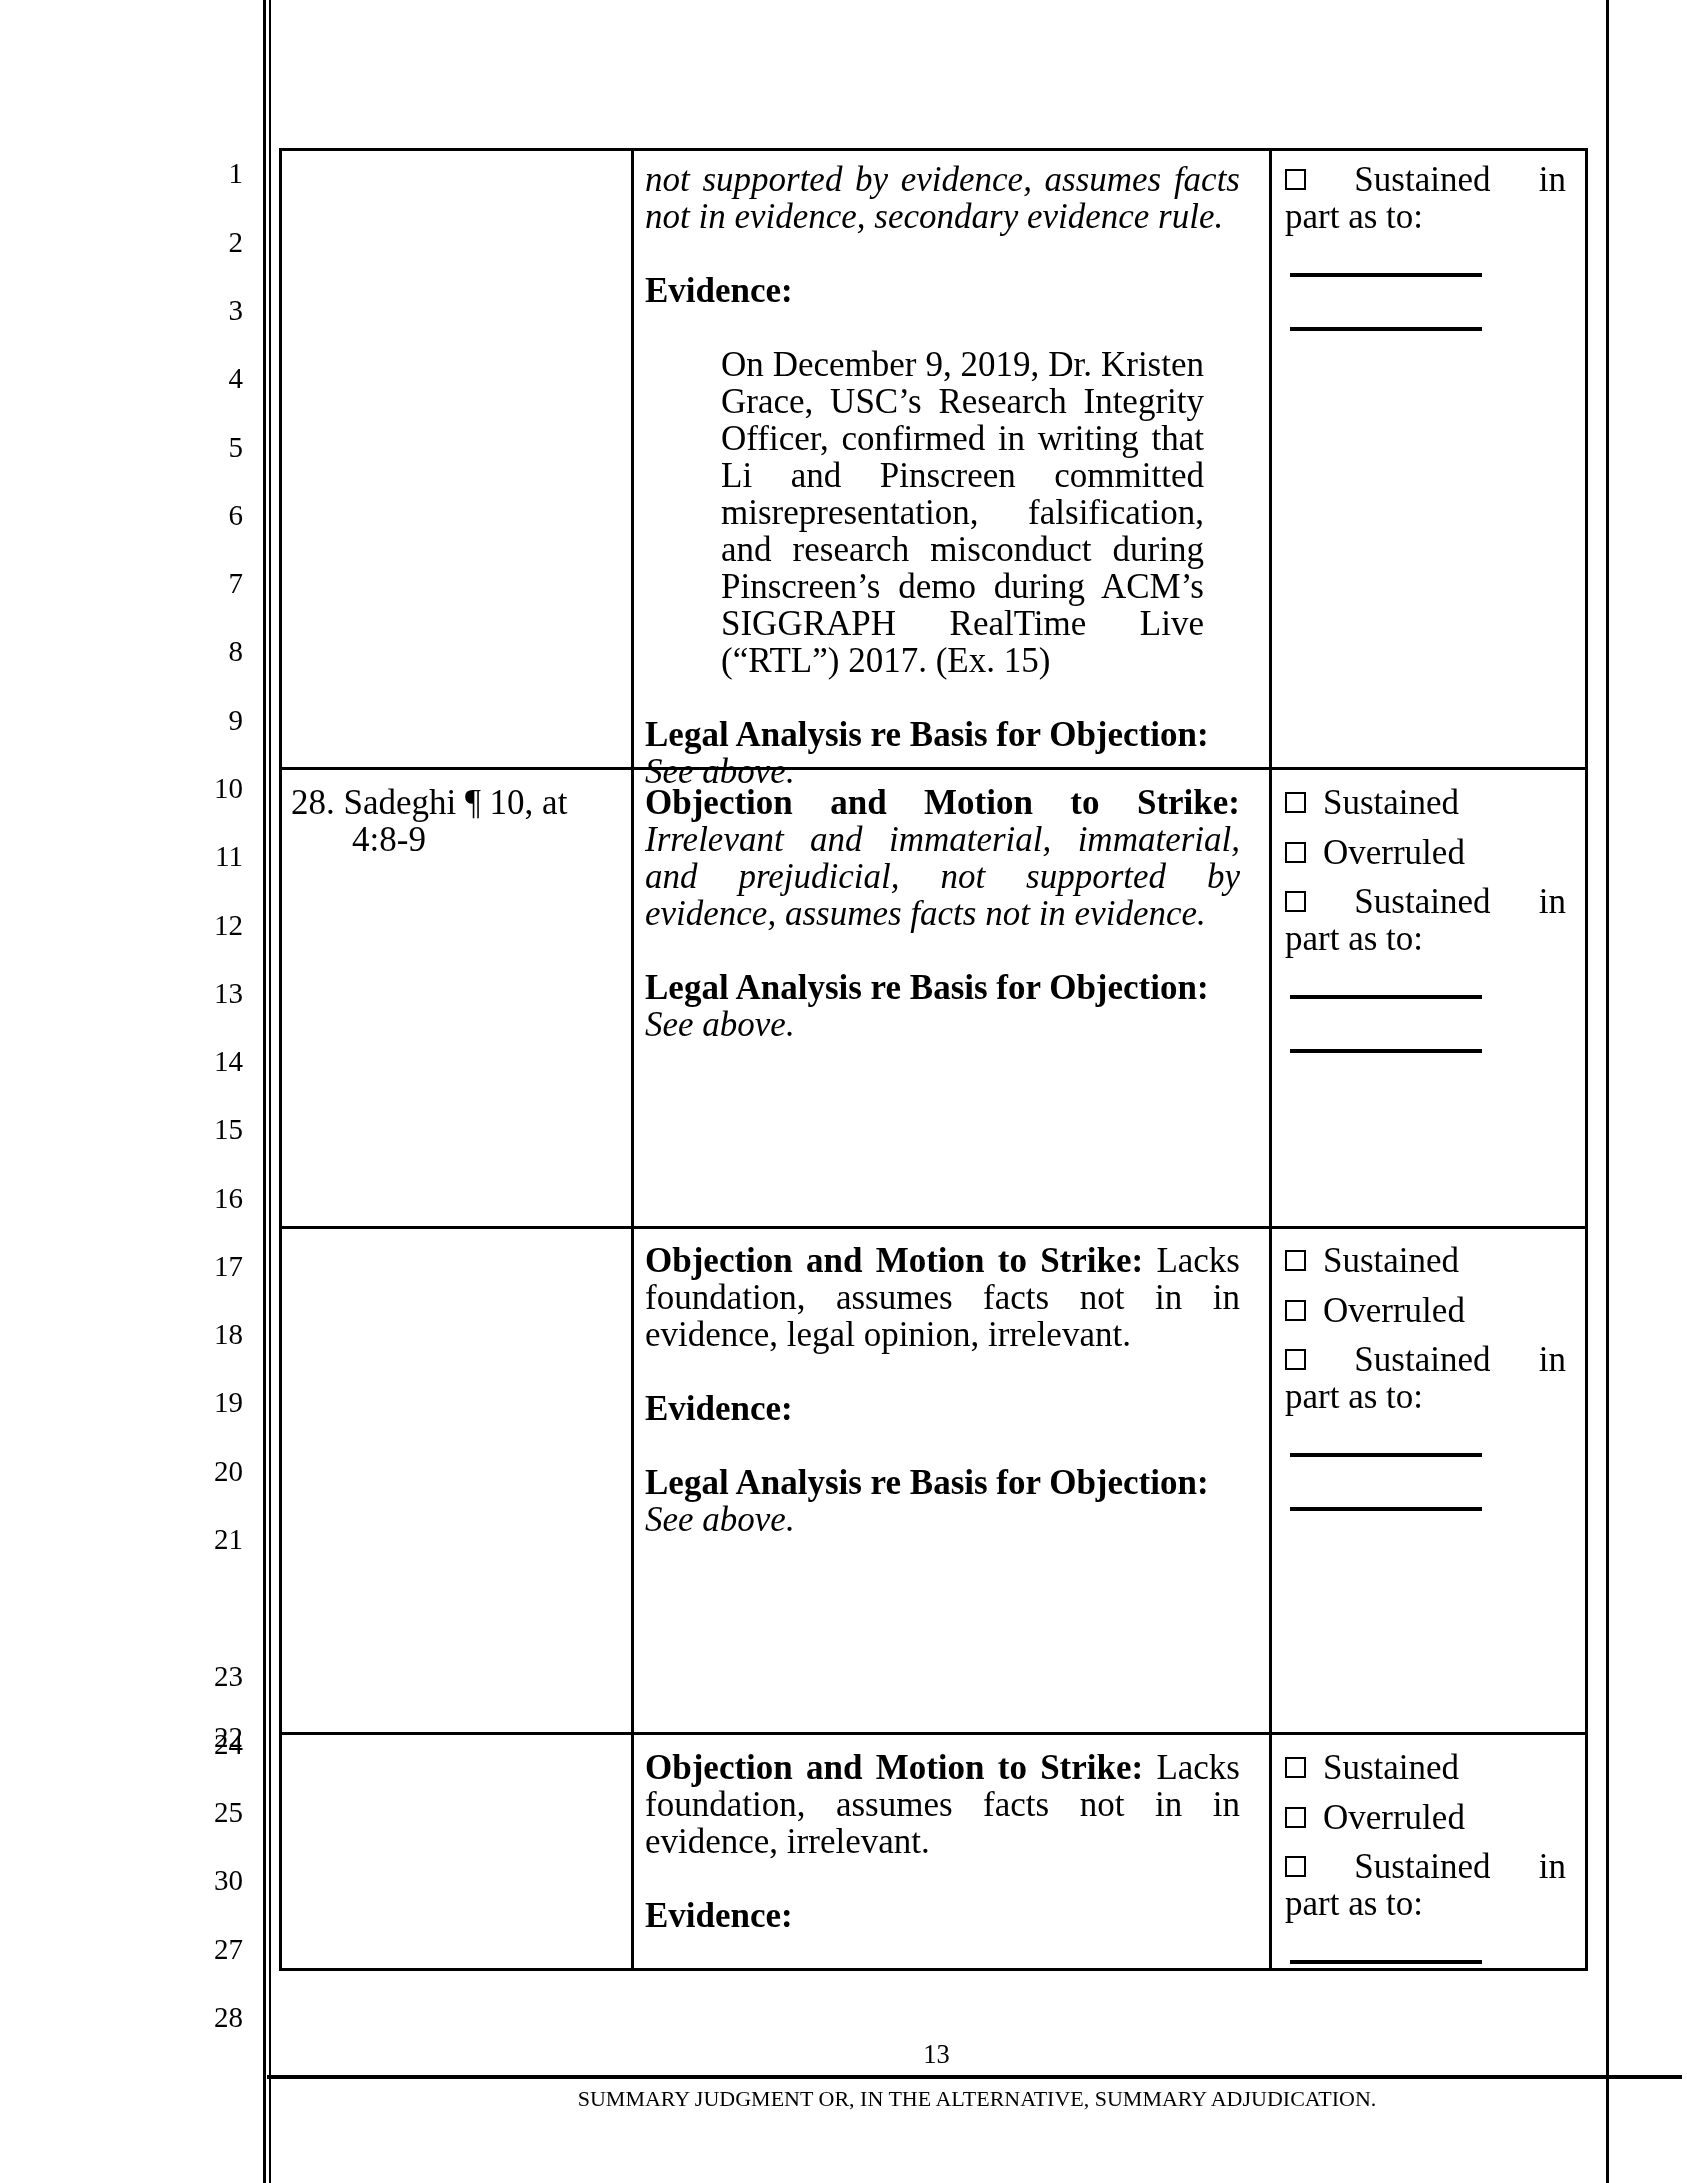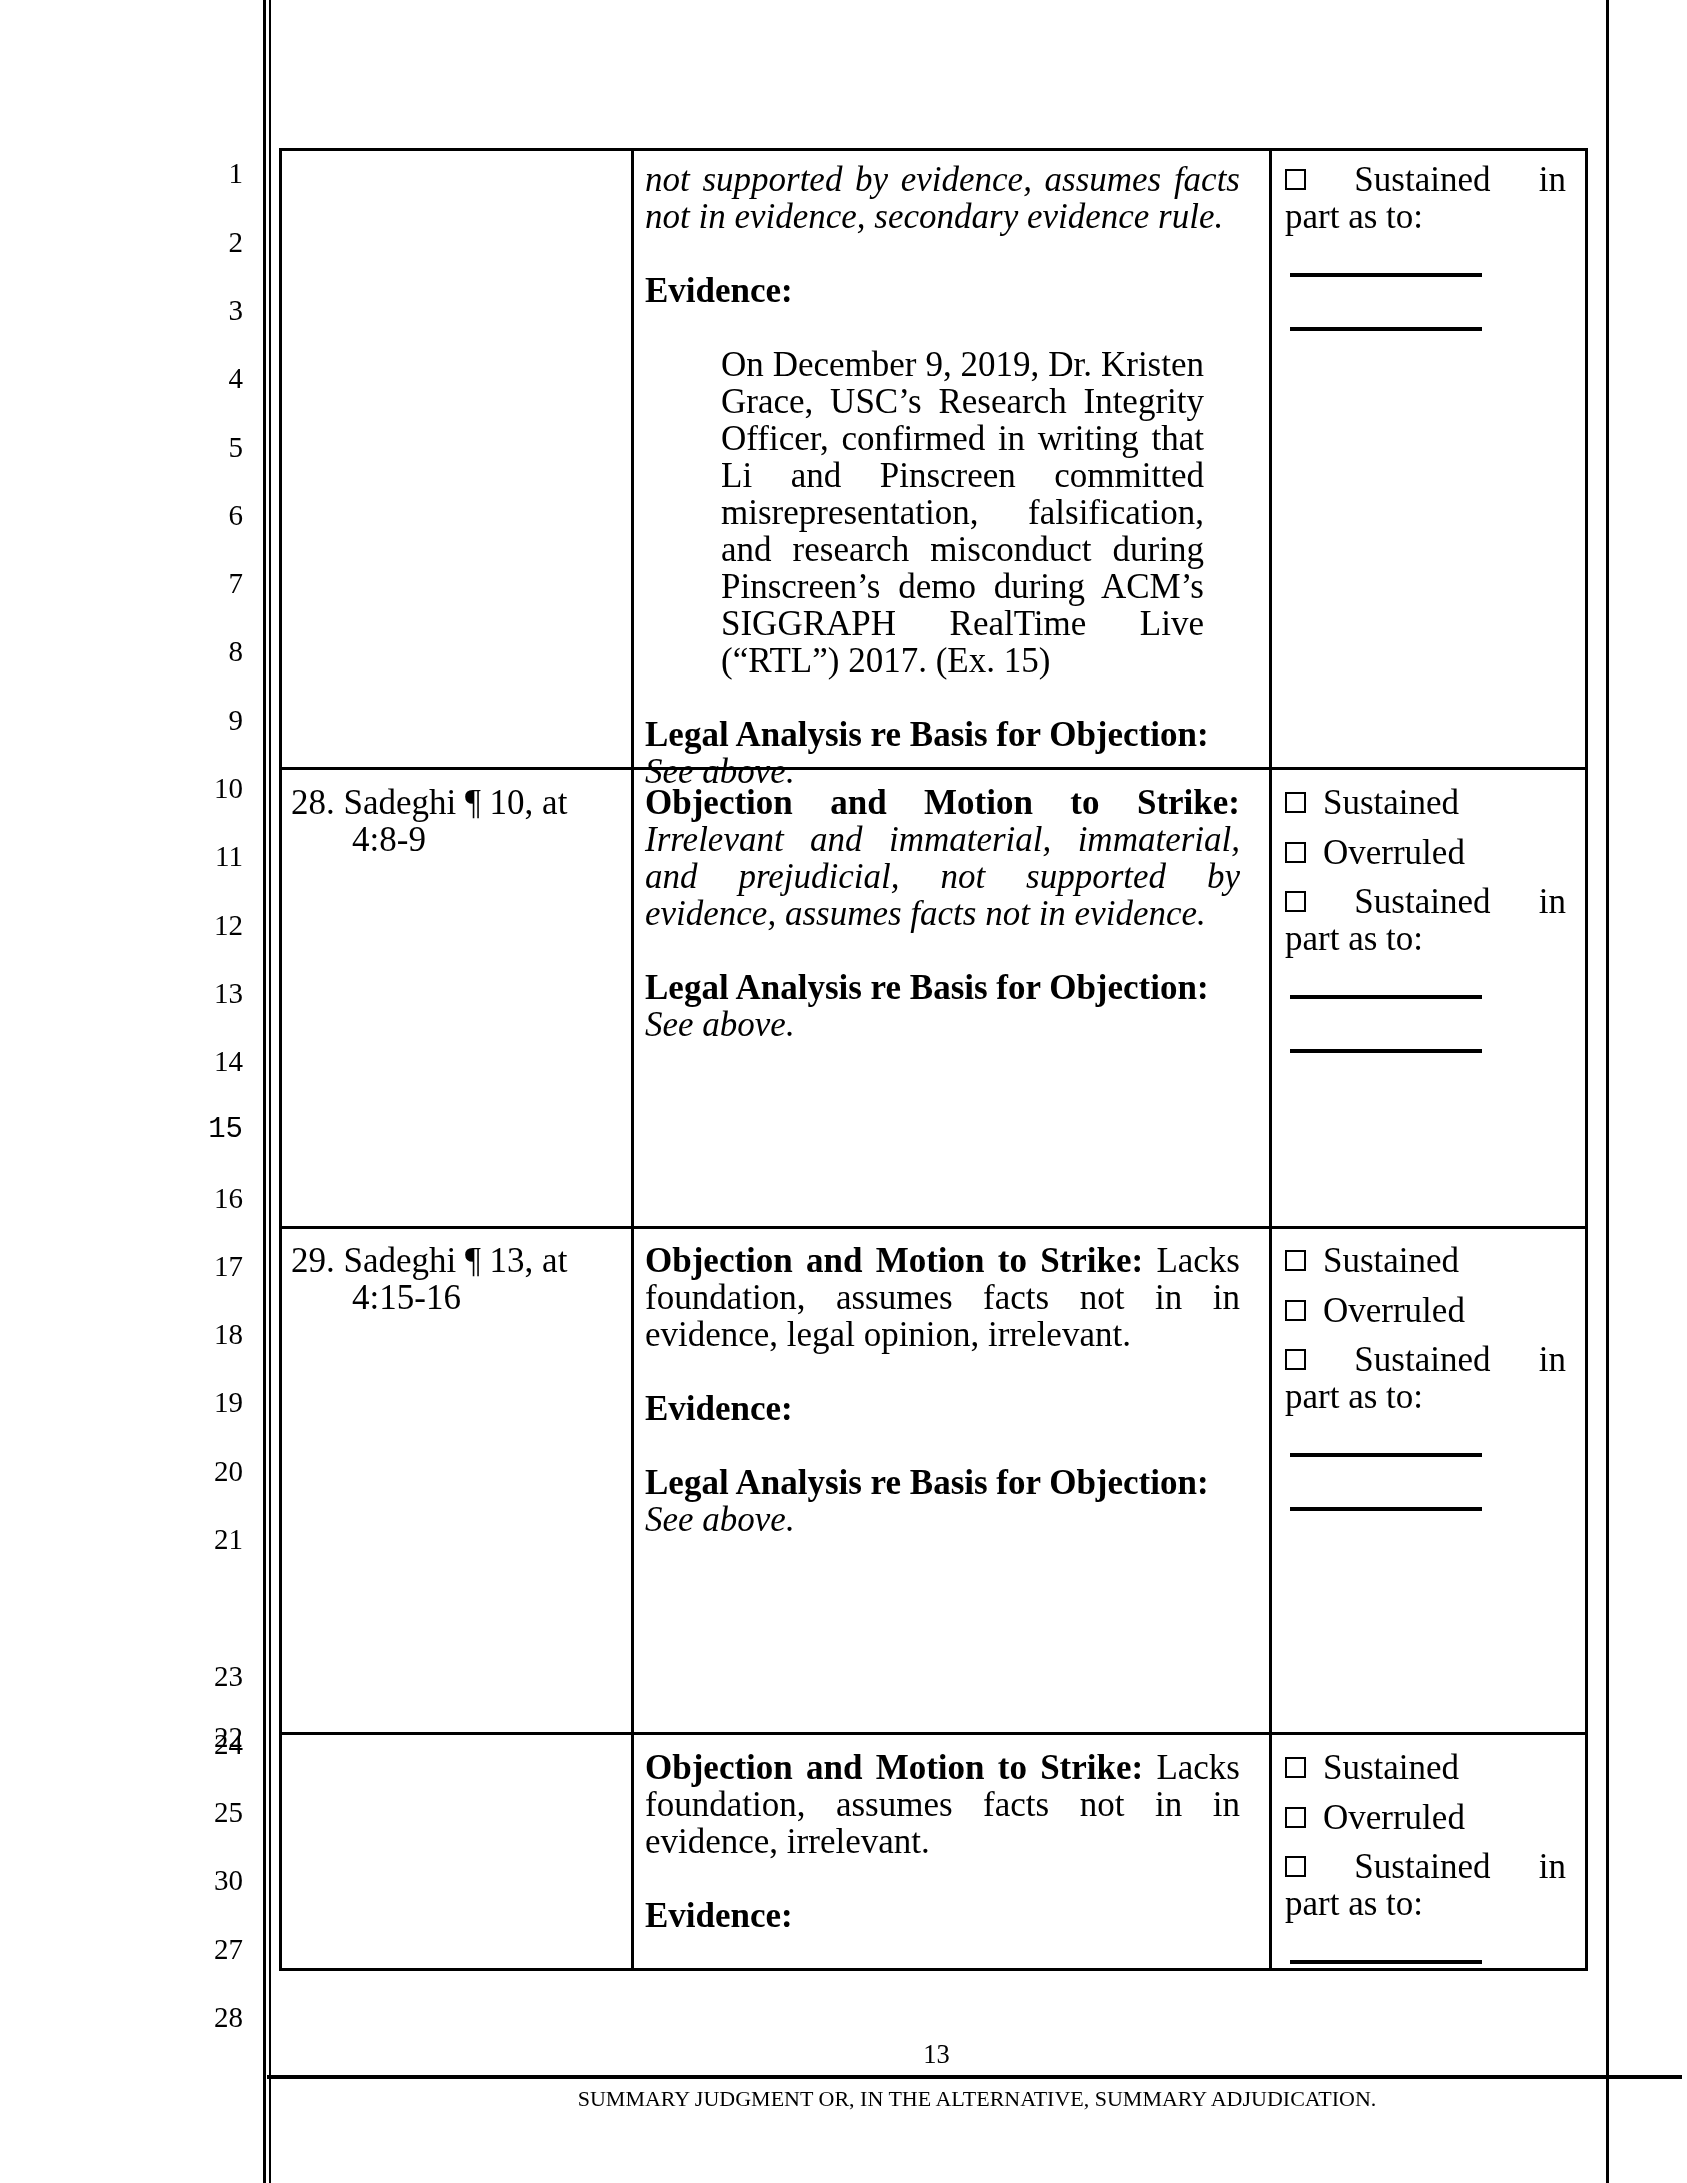--- a/index.html
+++ b/index.html
@@ -73,21 +73,21 @@
       <div class="lnum" style="top: 429px;">5</div>
       <div class="lnum" style="top: 497px;">6</div>
       <div class="lnum" style="top: 565px;">7</div>
       <div class="lnum" style="top: 633px;">8</div>
       <div class="lnum" style="top: 702px;">9</div>
       <div class="lnum" style="top: 770px;">10</div>
       <div class="lnum" style="top: 838px;">11</div>
       <div class="lnum" style="top: 907px;">12</div>
       <div class="lnum" style="top: 975px;">13</div>
       <div class="lnum" style="top: 1043px;">14</div>
-      <div class="lnum" style="top: 1111px; font-family: Liberation Mono, monospace;">15</div>
+      <div class="lnum" style="top: 1111px;">15</div>
       <div class="lnum" style="top: 1180px;">16</div>
       <div class="lnum" style="top: 1248px;">17</div>
       <div class="lnum" style="top: 1316px;">18</div>
       <div class="lnum" style="top: 1384px;">19</div>
       <div class="lnum" style="top: 1453px;">20</div>
       <div class="lnum" style="top: 1521px;">21</div>
       <div class="lnum" style="top: 1682px; margin-top: 37px;">22</div>
       <div class="lnum" style="top: 1658px;">23</div>
       <div class="lnum" style="top: 1726px;">24</div>
       <div class="lnum" style="top: 1794px;">25</div>
@@ -145,24 +145,20 @@
     <div class="rule-spread">
       <span class="cb"></span>
       <span>Sustained</span>
       <span>in</span>
     </div>
     <div class="rule-cont">part as to:</div>
     <div class="blankline bl1"></div>
     <div class="blankline bl2"></div>
   </div>
 
-  <div class="cell c-ref" style="left:291px;top:1242px;">
-    <div>29. Sadeghi ¶ 13, at</div>
-    <div class="ref-l2">4:15-16</div>
-  </div>
 
   <div class="cell c-obj" style="left:645px;top:1242px;">
     <p class="para"><span class="b">Objection and Motion to Strike:</span> <span>Lacks foundation, assumes facts not in in evidence, legal opinion, irrelevant.</span></p>
     <p class="para b mt1">Evidence:</p>
     <p class="para b mt1">Legal Analysis re Basis for Objection:</p>
     <p class="para i">See above.</p>
   </div>
 
   <div class="cell c-rul" style="left:1285px;top:1242px;">
     <div class="rule-item">

